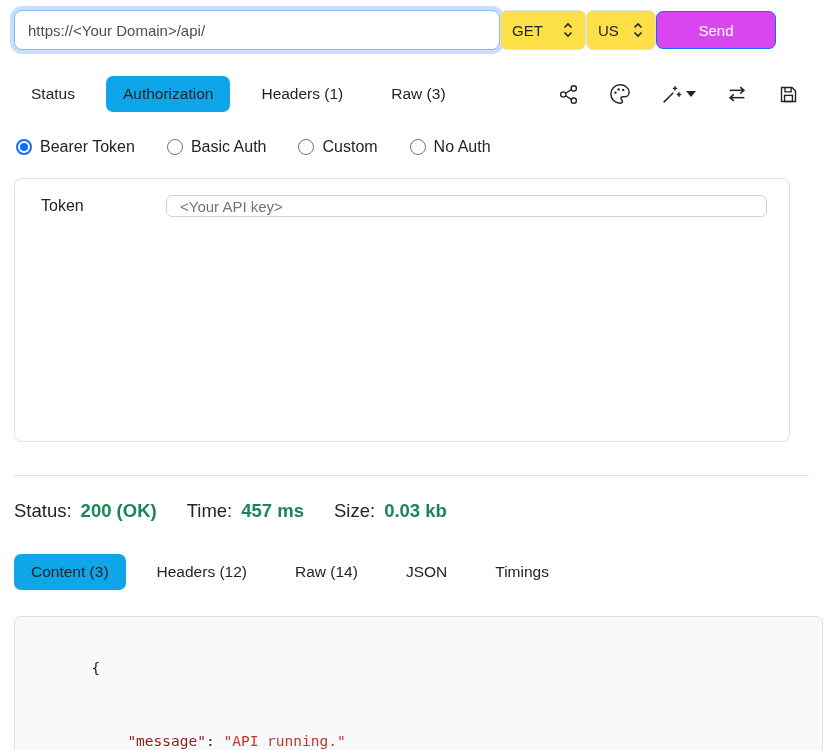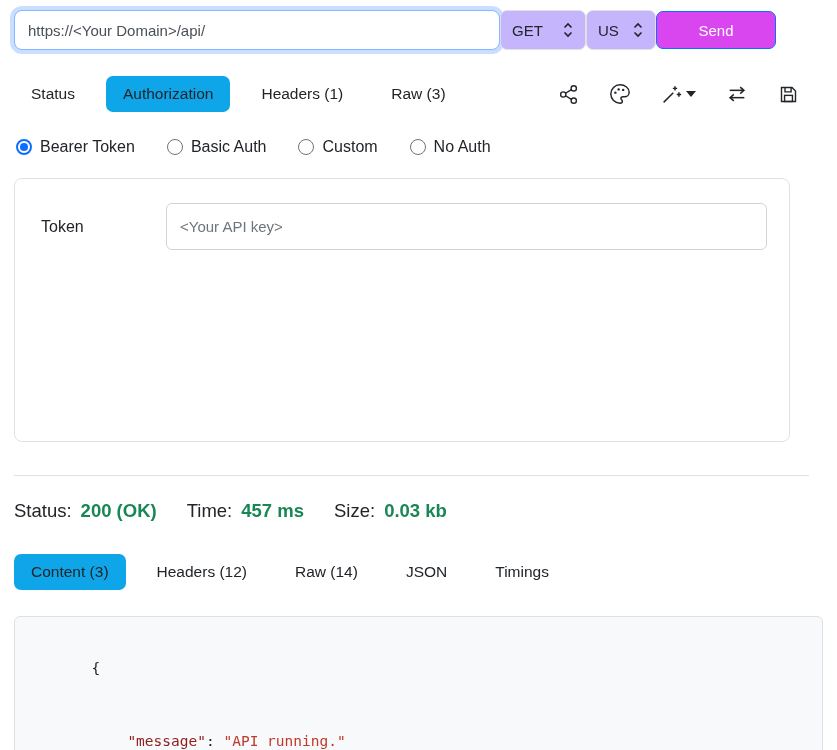--- a/index.html
+++ b/index.html
@@ -9,21 +9,21 @@
 
   
   .req-row { display: flex; align-items: center; gap: 0; margin-top: 2px; }
   .url-input {
     width: 486px; height: 40px; padding: 0 13px; font-size: 15px; color: #495057;
     border: 1px solid #86b7fe; border-radius: 8px; outline: none;
     box-shadow: 0 0 0 4px rgba(13,110,253,.22);
     font-family: "Liberation Sans", sans-serif;
   }
   .select-box {
-    height: 40px; border: 1px solid #dee2e6; border-radius: 7px; background: #c4b5fd;
+    height: 40px; border: 1px solid #dee2e6; border-radius: 7px; background: #fde047;
     display: flex; align-items: center; justify-content: space-between;
     padding: 0 11px; font-size: 15px; color: #212529; cursor: pointer;
   }
   .select-method { width: 86px; }
   .select-region { width: 70px; }
   .send-btn {
     width: 120px; height: 38px; background: #d946ef; border: 1px solid #0d6efd;
     border-radius: 7px; color: #fff; font-size: 15px; cursor: pointer;
     font-family: "Liberation Sans", sans-serif;
   }
@@ -40,25 +40,25 @@
   .auth-row { display: flex; align-items: center; gap: 32px; margin-top: 26px; padding-left: 2px; }
   .radio { display: flex; align-items: center; gap: 8px; font-size: 16px; cursor: pointer; }
   .rcircle { width: 16px; height: 16px; border-radius: 50%; border: 1.5px solid #6c757d; position: relative; background: #fff; flex: none; }
   .rcircle.checked { border: 2px solid #0d6efd; }
   .rcircle.checked::after {
     content: ""; position: absolute; left: 50%; top: 50%; transform: translate(-50%,-50%);
     width: 8px; height: 8px; border-radius: 50%; background: #0d6efd;
   }
 
   
-  .panel { margin-top: 22px; width: 776px; height: 264px; border: 1px solid #dee2e6; border-radius: 8px; padding: 24px 22px 0 26px; }
+  .panel { margin-top: 22px; width: 776px; height: 264px; border: 1px solid #dee2e6; border-radius: 8px; padding: 16px 22px 0 26px; }
   .panel-row { display: flex; align-items: center; }
   .token-label { width: 125px; font-size: 16px; color: #212529; flex: none; }
   .token-input {
-    flex: 1; height: 47px; border: 1px solid #ced4da; border-radius: 6px; padding: 0 13px;
+    flex: 1; height: 22px; border: 1px solid #ced4da; border-radius: 6px; padding: 0 13px;
     font-size: 15px; color: #212529; outline: none; font-family: "Liberation Sans", sans-serif;
   }
   .token-input::placeholder { color: #6c757d; opacity: 1; }
   .help { margin: 18px 0 0 125px; font-size: 13.5px; color: #212529; line-height: 25px; }
   .help span { display: block; }
 
   
   .divider { border: none; border-top: 1px solid #dee2e6; margin-top: 33px; }
 
   

